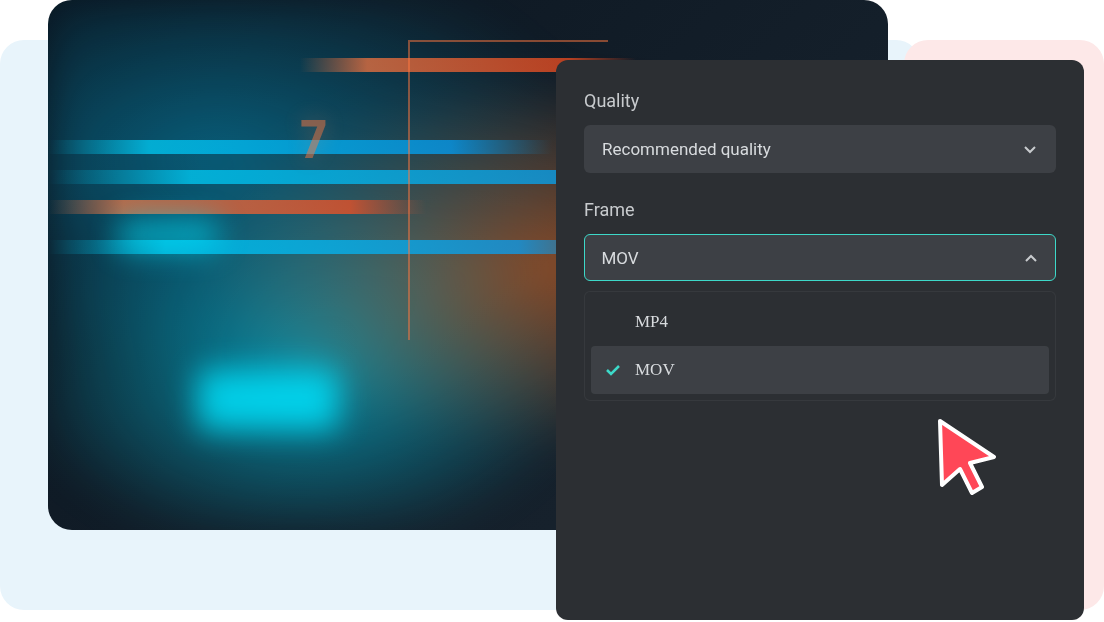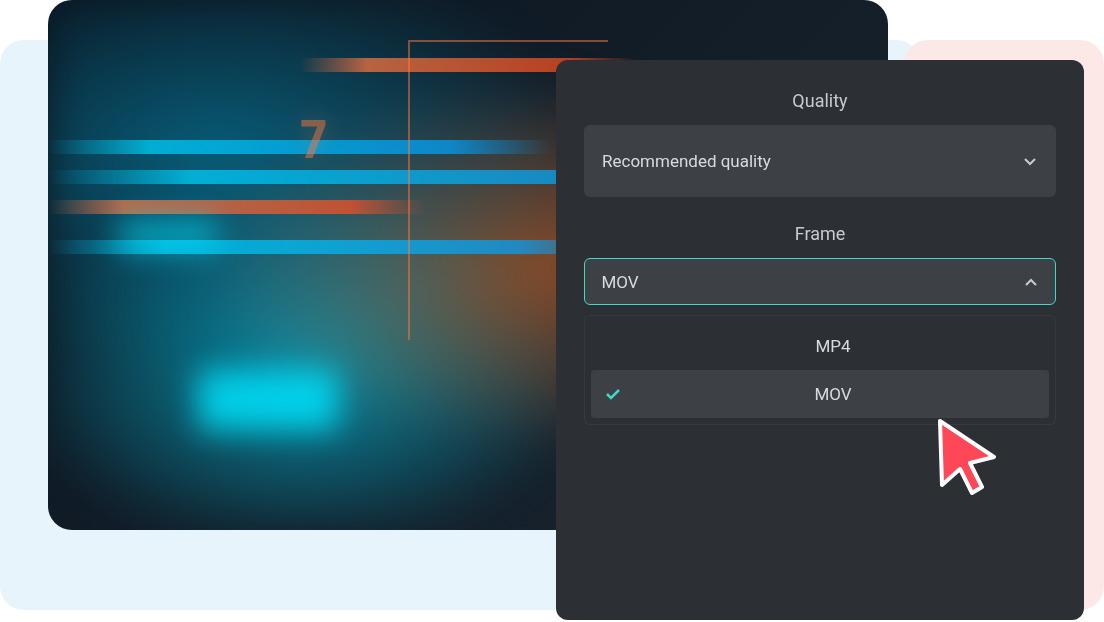--- a/index.html
+++ b/index.html
@@ -115,34 +115,33 @@
       width: 528px;
       height: 560px;
       background: #2c2f33;
       border-radius: 12px;
       padding: 30px 28px;
       color: #d0d3d6;
     }
     
     .field-group {
       margin-bottom: 26px;
-      text-align: center;
     }
     
     .field-label {
       font-size: 18px;
       color: #c8cbce;
       margin-bottom: 14px;
       font-weight: 400;
     }
     
     .select-box {
       background: #3d4045;
       border-radius: 6px;
-      padding: 26px 18px;
+      padding: 14px 18px;
       display: flex;
       align-items: center;
       justify-content: space-between;
       cursor: pointer;
       font-size: 17px;
       color: #d8dbde;
     }
     
     .select-box.active {
       border: 1.5px solid #3dd9c9;
@@ -162,20 +161,21 @@
       stroke-width: 2;
       fill: none;
     }
     
     .dropdown-menu {
       margin-top: 10px;
       background: #2c2f33;
       border-radius: 6px;
       padding: 6px;
       border: 1px solid rgba(255,255,255,0.05);
+      font-family: Liberation Serif, serif;
     }
     
     .dropdown-item {
       padding: 14px 18px 14px 44px;
       font-size: 17px;
       color: #d8dbde;
       cursor: pointer;
       border-radius: 4px;
       position: relative;
     }

